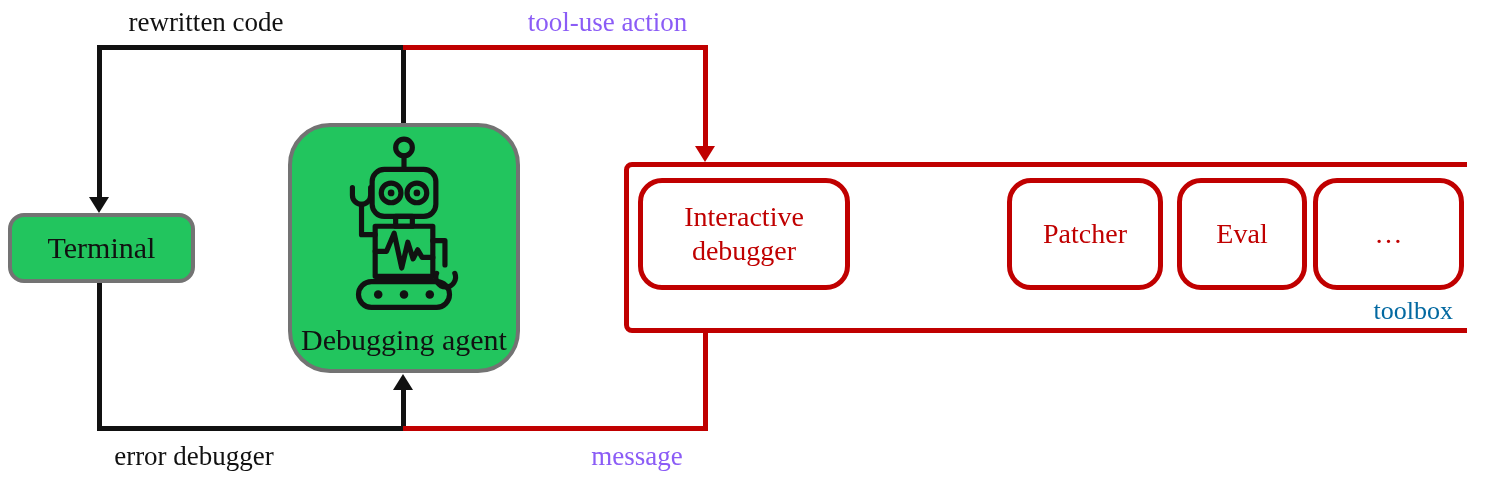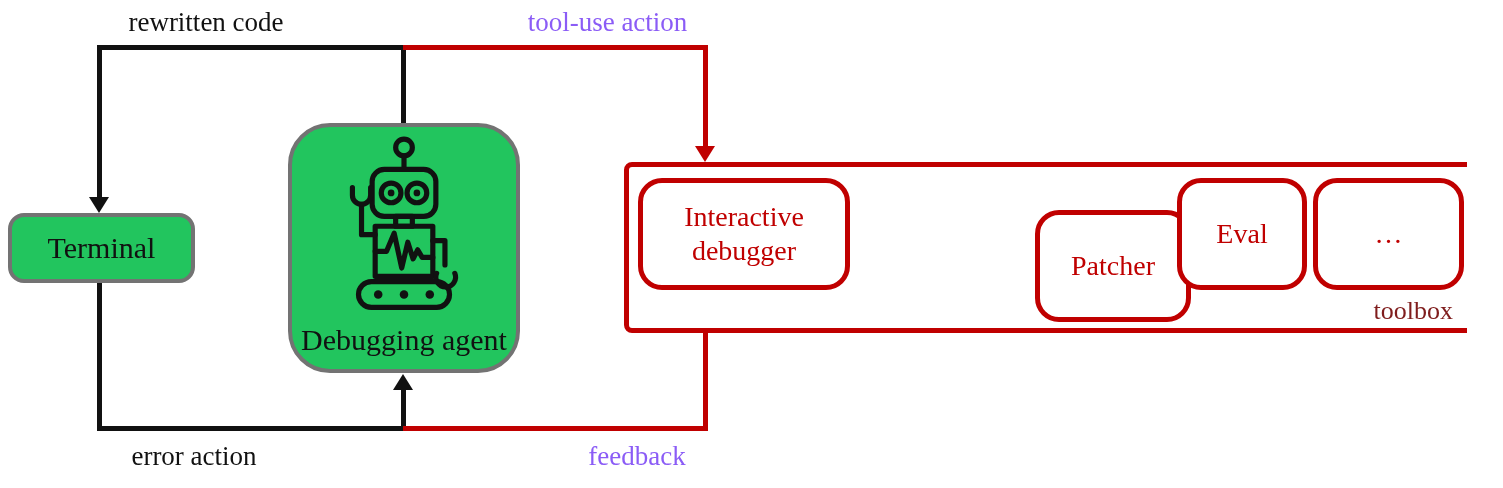--- a/index.html
+++ b/index.html
@@ -50,26 +50,26 @@
   .tool{
     position:absolute;box-sizing:border-box;
     top:11px;height:112px;
     border:5px solid #c00000;border-radius:24px;background:#ffffff;
     display:flex;align-items:center;justify-content:center;
     text-align:center;color:#c00000;font-size:28px;line-height:1.2;
     padding:0 18px;
   }
   .tool-1{left:9px;width:212px;}
   .tool-2{left:226px;width:158px;}
-  .tool-3{left:406px;width:156px;margin-top:32px;}
+  .tool-3{left:378px;width:156px;}
   .tool-4{left:548px;width:130px;}
   .tool-5{left:684px;width:151px;}
   .toolbox-label{
     position:absolute;right:30px;bottom:2px;
-    color:#7f1d1d;font-size:26px;white-space:nowrap;
+    color:#0369a1;font-size:26px;white-space:nowrap;
   }
 </style>
 </head>
 <body>
 
 <div class="canvas">
 
   <div class="line" style="left:97px;top:45px;width:309px;height:5px;"></div>
   <div class="line" style="left:97px;top:45px;width:5px;height:153px;"></div>
   <div class="arrow down" style="left:89px;top:197px;"></div>
@@ -81,22 +81,22 @@
   <div class="edge-label" style="left:111px;top:7px;width:190px;">rewritten code</div>
   <div class="edge-label red" style="left:515px;top:7px;width:185px;">tool-use action</div>
 
   <div class="line" style="left:97px;top:283px;width:5px;height:148px;"></div>
   <div class="line" style="left:97px;top:426px;width:309px;height:5px;"></div>
   <div class="line" style="left:401px;top:389px;width:5px;height:42px;"></div>
   <div class="arrow up" style="left:393px;top:374px;"></div>
   <div class="line red" style="left:403px;top:426px;width:305px;height:5px;"></div>
   <div class="line red" style="left:703px;top:333px;width:5px;height:98px;"></div>
 
-  <div class="edge-label" style="left:104px;top:441px;width:180px;">error action</div>
-  <div class="edge-label red" style="left:577px;top:441px;width:120px;">feedback</div>
+  <div class="edge-label" style="left:104px;top:441px;width:180px;">error debugger</div>
+  <div class="edge-label red" style="left:577px;top:441px;width:120px;">message</div>
 
   <div class="node terminal">
     <span>Terminal</span>
   </div>
 
   <div class="node agent">
     <svg width="152" height="179" viewBox="0 0 100 118" fill="none" stroke="#111111" stroke-width="3.4" stroke-linecap="round" stroke-linejoin="round">
 
       <circle cx="50" cy="9.5" r="5.5"></circle>
       <line x1="50" y1="15" x2="50" y2="24"></line>

